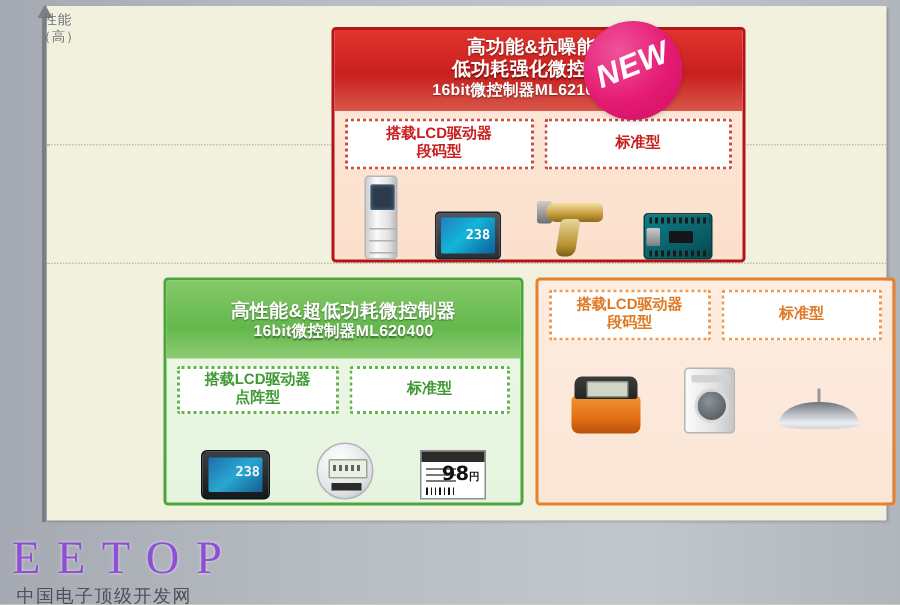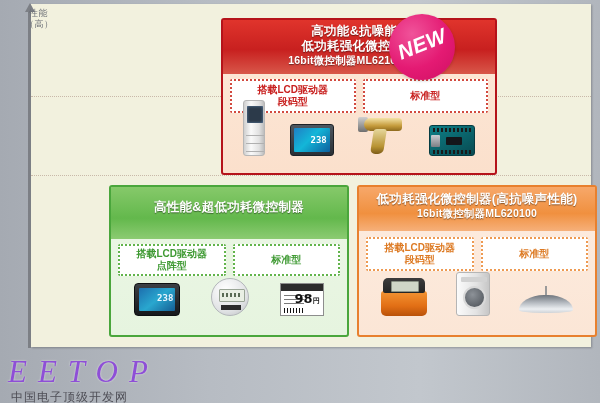--- a/index.html
+++ b/index.html
@@ -34,21 +34,21 @@
   .prod-box{position:absolute;border-radius:3px;box-sizing:border-box;}
   .prod-head{text-align:center;color:#fff;
     text-shadow:0 1px 1px rgba(0,0,0,.45);}
   .prod-title{font-size:12.5px;font-weight:bold;line-height:15px;letter-spacing:.3px;}
   .prod-sub{font-size:10.5px;font-weight:bold;line-height:13px;letter-spacing:.2px;}
   .tag-row{display:flex;gap:7px;box-sizing:border-box;padding:0 7px;}
   .tag{flex:1;background:#fff;border-radius:2px;
     display:flex;align-items:center;justify-content:center;text-align:center;
     font-size:10px;font-weight:bold;line-height:12px;box-sizing:border-box;}
   .pic-row{display:flex;align-items:flex-end;justify-content:space-around;
-    box-sizing:border-box;padding:17px 8px;text-align:right;}
+    box-sizing:border-box;padding:0 8px;text-align:right;}
 
   
   #box-red{left:190px;top:14px;width:276px;height:157px;
     border:2px solid #b5131a;
     background:linear-gradient(to bottom,#fde9da 0%,#fbe0cc 100%);}
   #box-red .head{height:54px;padding-top:4px;box-sizing:border-box;
     background:linear-gradient(to bottom,#e0342c 0%,#c8201f 55%,#d8574a 100%);}
   #box-red .tag{border:2px dotted #d24a3f;color:#c8201f;}
   #box-red .tag-row{height:34px;margin-top:5px;}
   #box-red .pic-row{height:58px;margin-top:2px;}
@@ -80,21 +80,21 @@
     box-shadow:0 1px 3px rgba(0,0,0,.2);z-index:6;}
   #new-badge span{position:absolute;left:0;top:18px;width:66px;text-align:center;
     color:#fff;font-size:21px;font-weight:bold;font-style:italic;
     transform:rotate(-22deg);letter-spacing:.5px;}
 
   
   #footer{position:absolute;left:0;top:347px;width:600px;height:56px;}
   #wm-eetop{position:absolute;left:8px;top:7px;
     font-family:"Liberation Serif","DejaVu Serif",serif;
     font-size:31px;letter-spacing:11px;color:#8e4fd6;
-    text-shadow:0 0 2px rgba(255,255,255,.7);font-style:italic;}
+    text-shadow:0 0 2px rgba(255,255,255,.7);}
   #wm-cn{position:absolute;left:11px;top:42px;font-size:12px;color:#4e4e56;
     letter-spacing:1px;}
 
   
   .pic{position:relative;}
   
   .pic-intercom{width:22px;height:56px;border-radius:3px;
     background:linear-gradient(to right,#cfcfcf,#fafafa 35%,#e2e2e2 75%,#bdbdbd);
     border:1px solid #b6b6b6;box-sizing:border-box;}
   .pic-intercom::before{content:"";position:absolute;left:3px;top:5px;
@@ -236,20 +236,21 @@
         </div>
       </div>
       <div id="new-badge">
         <span>NEW</span>
       </div>
     </div>
 
     <div class="prod-box" id="box-green">
       <div class="head prod-head">
         <div class="prod-title">高性能&amp;超低功耗微控制器</div>
+        <div class="prod-sub">16bit微控制器ML620400</div>
       </div>
       <div class="tag-row">
         <div class="tag">
           <span>
             <span>搭载LCD驱动器</span><br>
             <span>点阵型</span>
           </span>
         </div>
         <div class="tag">
           <span>标准型</span>
@@ -268,24 +269,20 @@
           <div class="lines"></div>
           <div class="price">
             <span>98</span><span class="yen">円</span>
           </div>
           <div class="bars"></div>
         </div>
       </div>
     </div>
 
     <div class="prod-box" id="box-orange">
-      <div class="head prod-head">
-        <div class="prod-title">低功耗强化微控制器(高抗噪声性能)</div>
-        <div class="prod-sub">16bit微控制器ML620100</div>
-      </div>
       <div class="tag-row">
         <div class="tag">
           <span>
             <span>搭载LCD驱动器</span><br>
             <span>段码型</span>
           </span>
         </div>
         <div class="tag">
           <span>标准型</span>
         </div>

